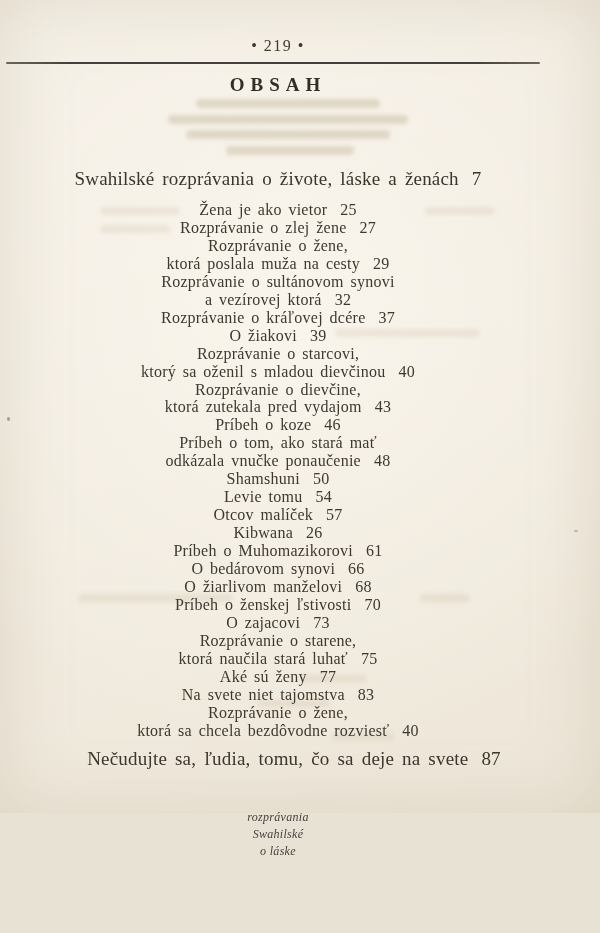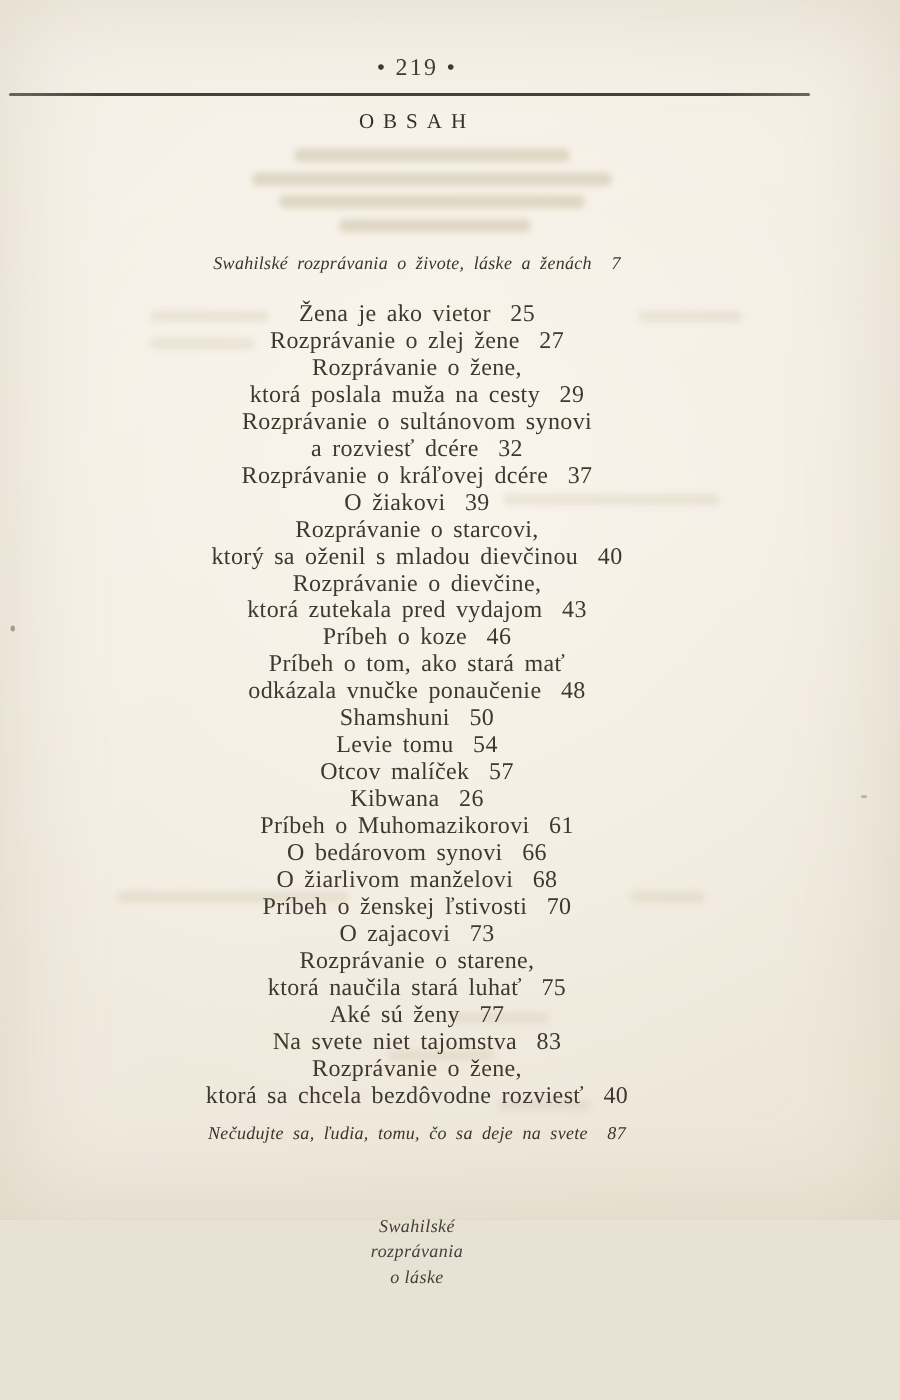--- a/index.html
+++ b/index.html
@@ -26,29 +26,29 @@
     top: 37px;
     font-size: 16px; letter-spacing: 1.5px; color: #403a31;
   }
   .rule {
     position: absolute; left: 6px; top: 62px; width: 534px; height: 2px;
     background: linear-gradient(90deg, #6a665f, #44413c 12%, #44413c 88%, #6a665f);
     border-radius: 1px;
   }
   .title-row {
     top: 74px;
-    font-size: 14px; font-weight: 400; letter-spacing: 6px;
+    font-size: 19px; font-weight: 700; letter-spacing: 6px;
     color: #332e27;
   }
   .section {
-    font-style: italic; font-size: 12px; word-spacing: 3px; letter-spacing: 0.2px;
+    font-size: 19px; word-spacing: 3px; letter-spacing: 0.2px;
     color: #3b352d;
   }
   .section-intro { top: 168px; }
-  .section-outro { top: 748px; }
+  .section-outro { top: 748px; padding-left: 16px; }
   .entries { top: 201px; text-align: center; }
   .toc-line {
     line-height: 17.95px; font-size: 16px;
     word-spacing: 2.5px; letter-spacing: 0.25px;
     color: #3e382f;
     white-space: nowrap;
   }
   .pg { margin-left: 13px; }
   .footer-block {
     top: 809px;
@@ -96,21 +96,21 @@
   <div class="col section section-intro" style="position:absolute;">
     <span>Swahilské rozprávania o živote, láske a ženách</span><span class="pg">7</span>
   </div>
 
   <div class="col entries" style="position:absolute;">
       <div class="toc-line"><span>Žena je ako vietor</span><span class="pg">25</span></div>
       <div class="toc-line"><span>Rozprávanie o zlej žene</span><span class="pg">27</span></div>
       <div class="toc-line"><span>Rozprávanie o žene,</span></div>
       <div class="toc-line"><span>ktorá poslala muža na cesty</span><span class="pg">29</span></div>
       <div class="toc-line"><span>Rozprávanie o sultánovom synovi</span></div>
-      <div class="toc-line"><span>a rozviesť dcére</span><span class="pg">32</span></div>
+      <div class="toc-line"><span>a vezírovej ktorá</span><span class="pg">32</span></div>
       <div class="toc-line"><span>Rozprávanie o kráľovej dcére</span><span class="pg">37</span></div>
       <div class="toc-line"><span>O žiakovi</span><span class="pg">39</span></div>
       <div class="toc-line"><span>Rozprávanie o starcovi,</span></div>
       <div class="toc-line"><span>ktorý sa oženil s mladou dievčinou</span><span class="pg">40</span></div>
       <div class="toc-line"><span>Rozprávanie o dievčine,</span></div>
       <div class="toc-line"><span>ktorá zutekala pred vydajom</span><span class="pg">43</span></div>
       <div class="toc-line"><span>Príbeh o koze</span><span class="pg">46</span></div>
       <div class="toc-line"><span>Príbeh o tom, ako stará mať</span></div>
       <div class="toc-line"><span>odkázala vnučke ponaučenie</span><span class="pg">48</span></div>
       <div class="toc-line"><span>Shamshuni</span><span class="pg">50</span></div>
@@ -128,18 +128,18 @@
       <div class="toc-line"><span>Na svete niet tajomstva</span><span class="pg">83</span></div>
       <div class="toc-line"><span>Rozprávanie o žene,</span></div>
       <div class="toc-line"><span>ktorá sa chcela bezdôvodne rozviesť</span><span class="pg">40</span></div>
     </div>
 
   <div class="col section section-outro" style="position:absolute;">
     <span>Nečudujte sa, ľudia, tomu, čo sa deje na svete</span><span class="pg">87</span>
   </div>
 
   <div class="col footer-block" style="position:absolute;">
+    <div>rozprávania</div>
     <div>Swahilské</div>
-    <div>rozprávania</div>
     <div>o láske</div>
   </div>
 
 </div>
 
 </body></html>

